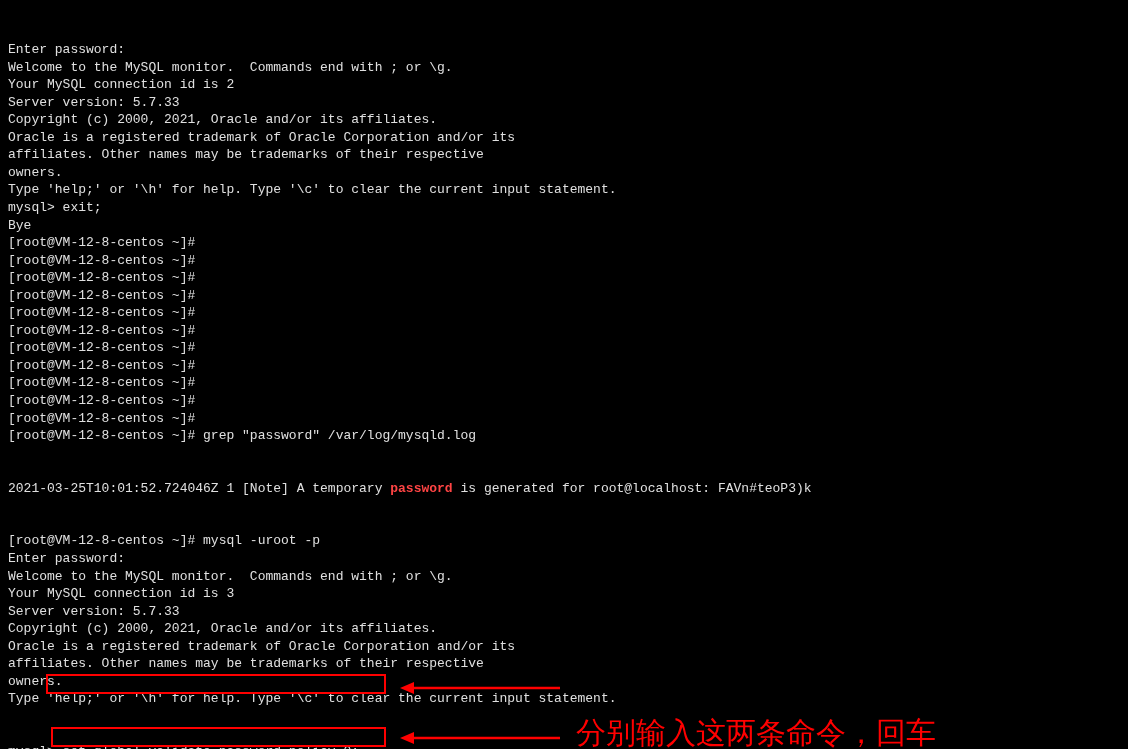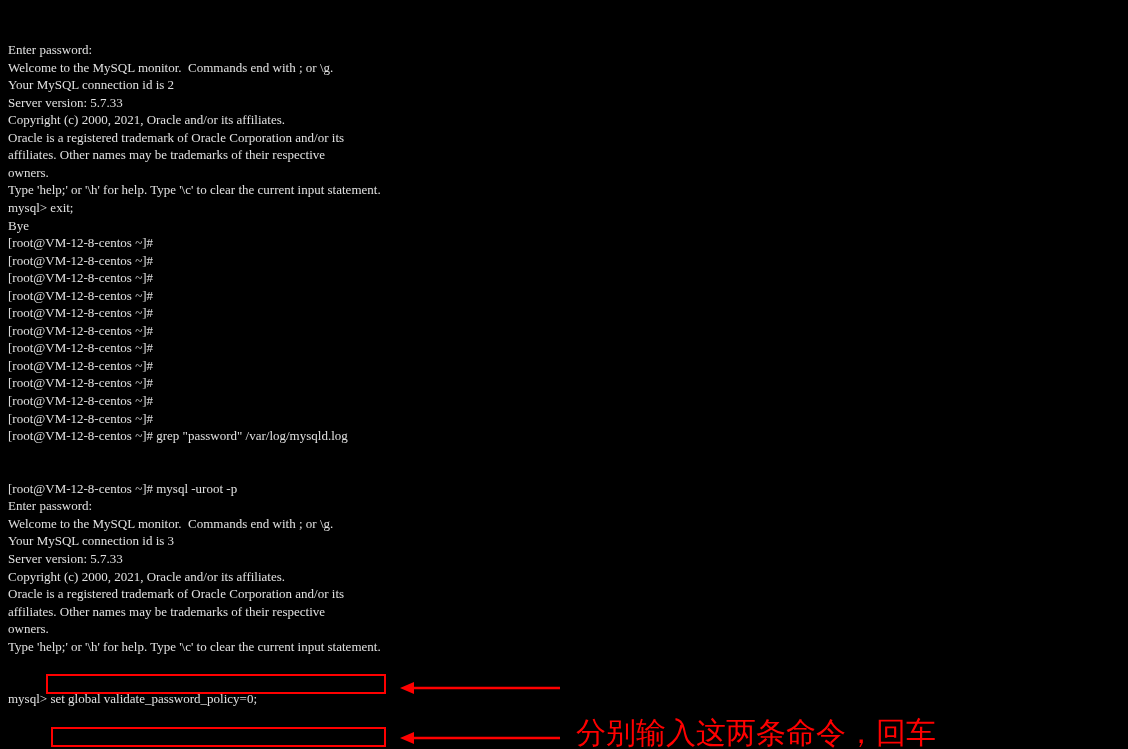--- a/index.html
+++ b/index.html
@@ -17,21 +17,20 @@
       width: 1128px;
       height: 749px;
       overflow: hidden;
       position: relative;
     }
     .terminal {
       white-space: pre;
     }
     .line {
       display: block;
-      font-family: Liberation Serif, serif;
     }
     .highlight {
       color: #ff4444;
       font-weight: bold;
     }
     .red-box {
       position: absolute;
       border: 2px solid #ff0000;
       pointer-events: none;
     }
@@ -49,20 +48,21 @@
     }
     .arrow svg {
       display: block;
     }
   </style>
 </head>
 <body>
 
 <div class="terminal">
   <span id="block1"><span class="line">Enter password:</span><span class="line">Welcome to the MySQL monitor.  Commands end with ; or \g.</span><span class="line">Your MySQL connection id is 2</span><span class="line">Server version: 5.7.33</span><span class="line"></span><span class="line">Copyright (c) 2000, 2021, Oracle and/or its affiliates.</span><span class="line"></span><span class="line">Oracle is a registered trademark of Oracle Corporation and/or its</span><span class="line">affiliates. Other names may be trademarks of their respective</span><span class="line">owners.</span><span class="line"></span><span class="line">Type 'help;' or '\h' for help. Type '\c' to clear the current input statement.</span><span class="line"></span><span class="line">mysql&gt; exit;</span><span class="line">Bye</span><span class="line">[root@VM-12-8-centos ~]#</span><span class="line">[root@VM-12-8-centos ~]#</span><span class="line">[root@VM-12-8-centos ~]#</span><span class="line">[root@VM-12-8-centos ~]#</span><span class="line">[root@VM-12-8-centos ~]#</span><span class="line">[root@VM-12-8-centos ~]#</span><span class="line">[root@VM-12-8-centos ~]#</span><span class="line">[root@VM-12-8-centos ~]#</span><span class="line">[root@VM-12-8-centos ~]#</span><span class="line">[root@VM-12-8-centos ~]#</span><span class="line">[root@VM-12-8-centos ~]#</span><span class="line">[root@VM-12-8-centos ~]# grep "password" /var/log/mysqld.log</span></span>
+  <span class="line"><span>2021-03-25T10:01:52.724046Z 1 [Note] A temporary </span><span class="highlight">password</span><span> is generated for root@localhost: FAVn#teoP3)k</span></span>
   <span id="block2"><span class="line">[root@VM-12-8-centos ~]# mysql -uroot -p</span><span class="line">Enter password:</span><span class="line">Welcome to the MySQL monitor.  Commands end with ; or \g.</span><span class="line">Your MySQL connection id is 3</span><span class="line">Server version: 5.7.33</span><span class="line"></span><span class="line">Copyright (c) 2000, 2021, Oracle and/or its affiliates.</span><span class="line"></span><span class="line">Oracle is a registered trademark of Oracle Corporation and/or its</span><span class="line">affiliates. Other names may be trademarks of their respective</span><span class="line">owners.</span><span class="line"></span><span class="line">Type 'help;' or '\h' for help. Type '\c' to clear the current input statement.</span><span class="line"></span></span>
   <span class="line"><span>mysql</span><span>&gt; set global validate_password_policy=0;</span></span>
   
   <span class="line"></span>
   
   
   <span class="line"></span>
   
 </div>
 

